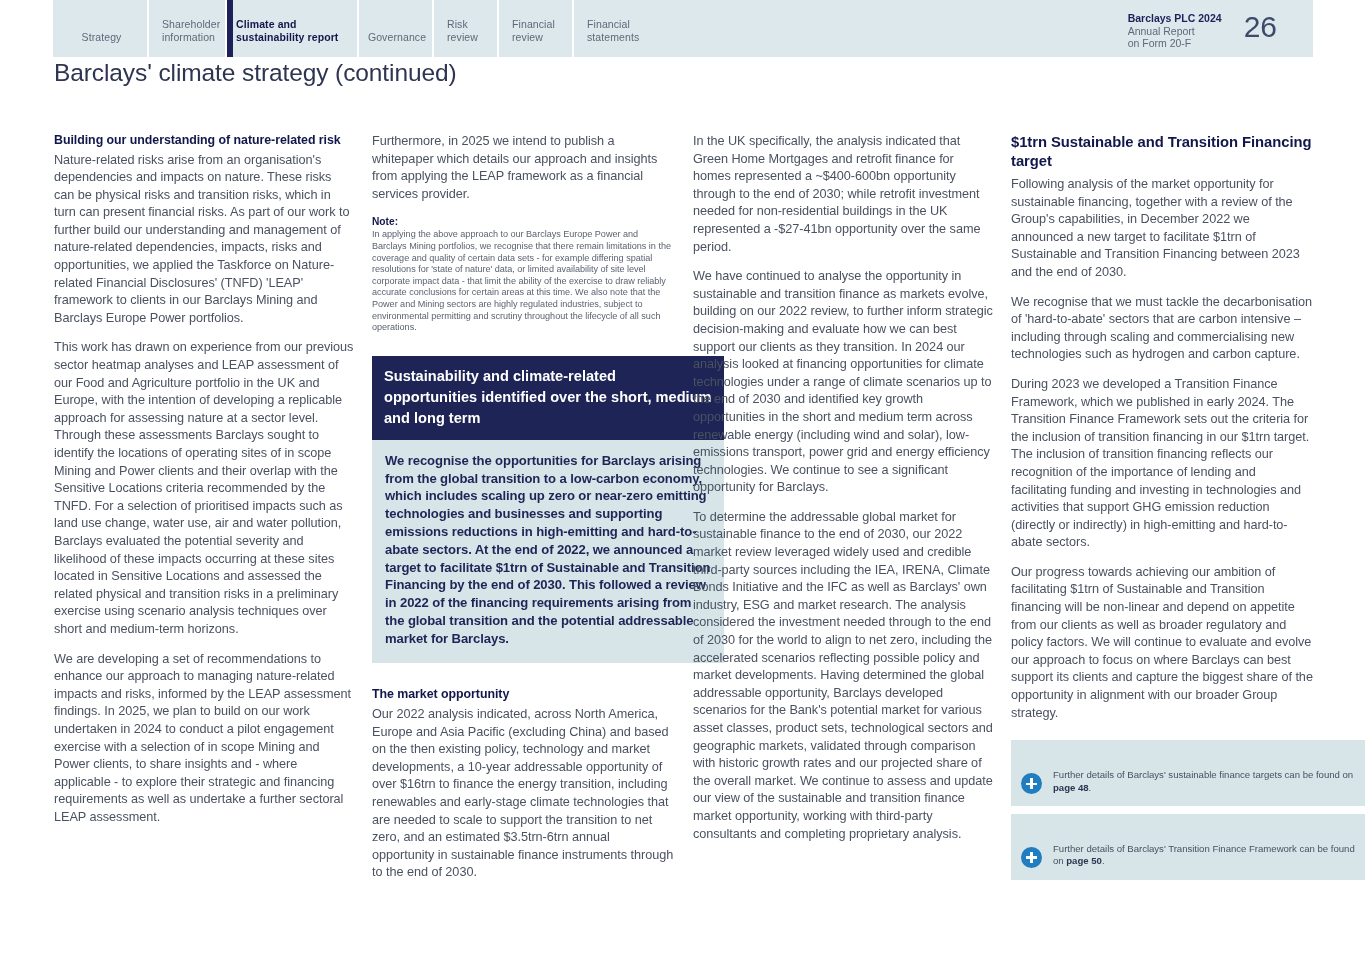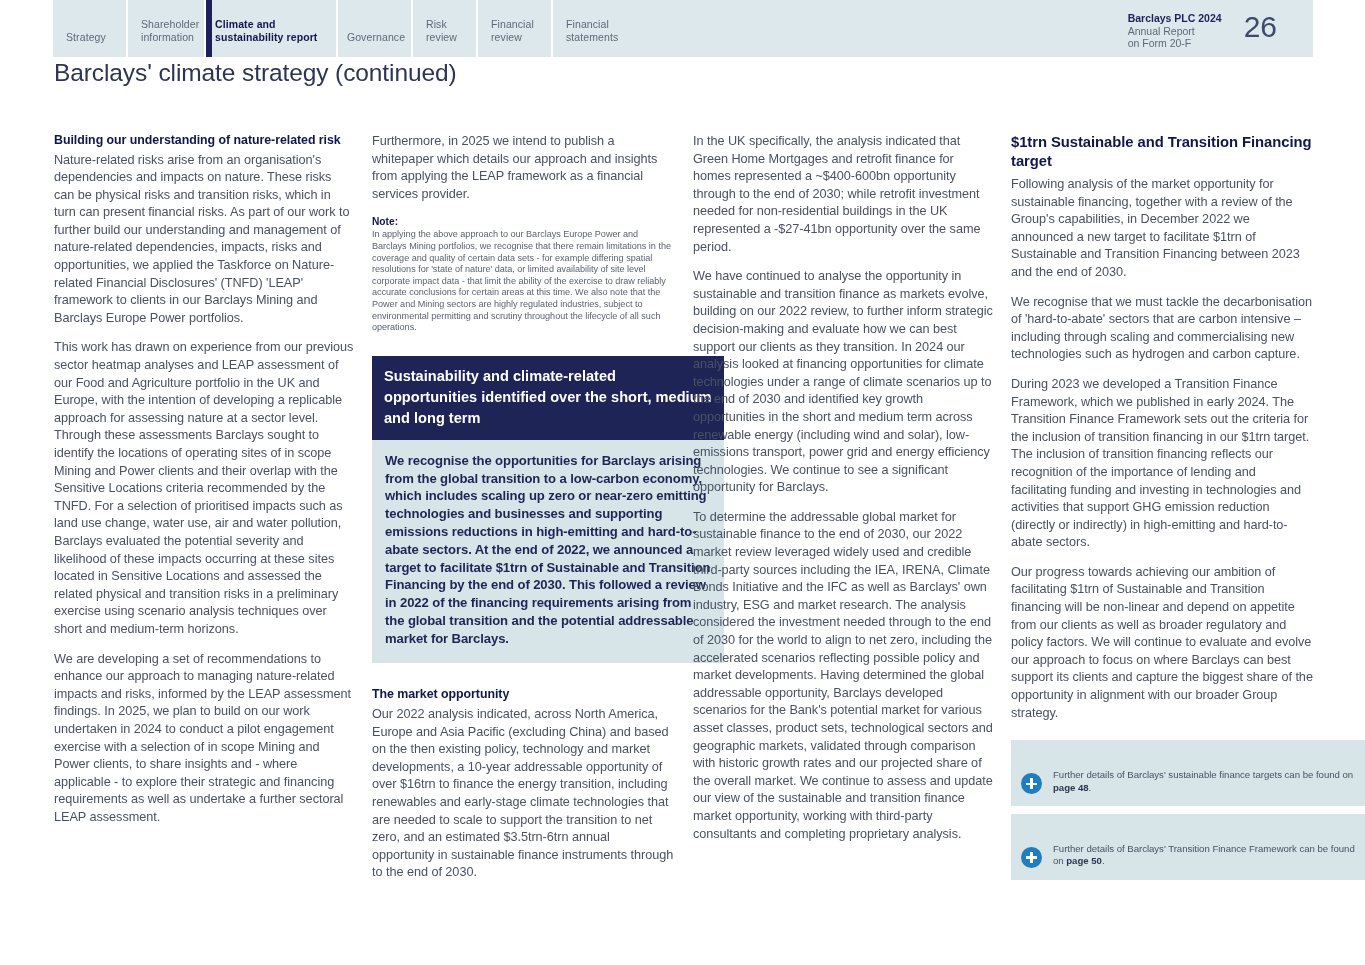--- a/index.html
+++ b/index.html
@@ -43,21 +43,21 @@
     align-items: flex-end;
     padding: 0 10px 14px 13px;
     box-sizing: border-box;
     font-size: 10.5px;
     line-height: 12.5px;
     color: #5e6878;
     letter-spacing: 0.1px;
     border-right: 2px solid #ffffff;
     white-space: pre-line;
   }
-  .nav-tab.w1 { width: 75px; }
+  .nav-tab.w1 { width: 96px; justify-content: center; }
   .nav-tab.w2 { width: 78px; }
   .nav-tab.w3 { width: 132px; }
   .nav-tab.w4 { width: 75px; justify-content: center; }
   .nav-tab.w5 { width: 65px; }
   .nav-tab.w6 { width: 75px; }
   .nav-tab.w7 { width: 75px; border-right: none; }
 
   .nav-tab.active {
     color: #11174b;
     font-weight: bold;

